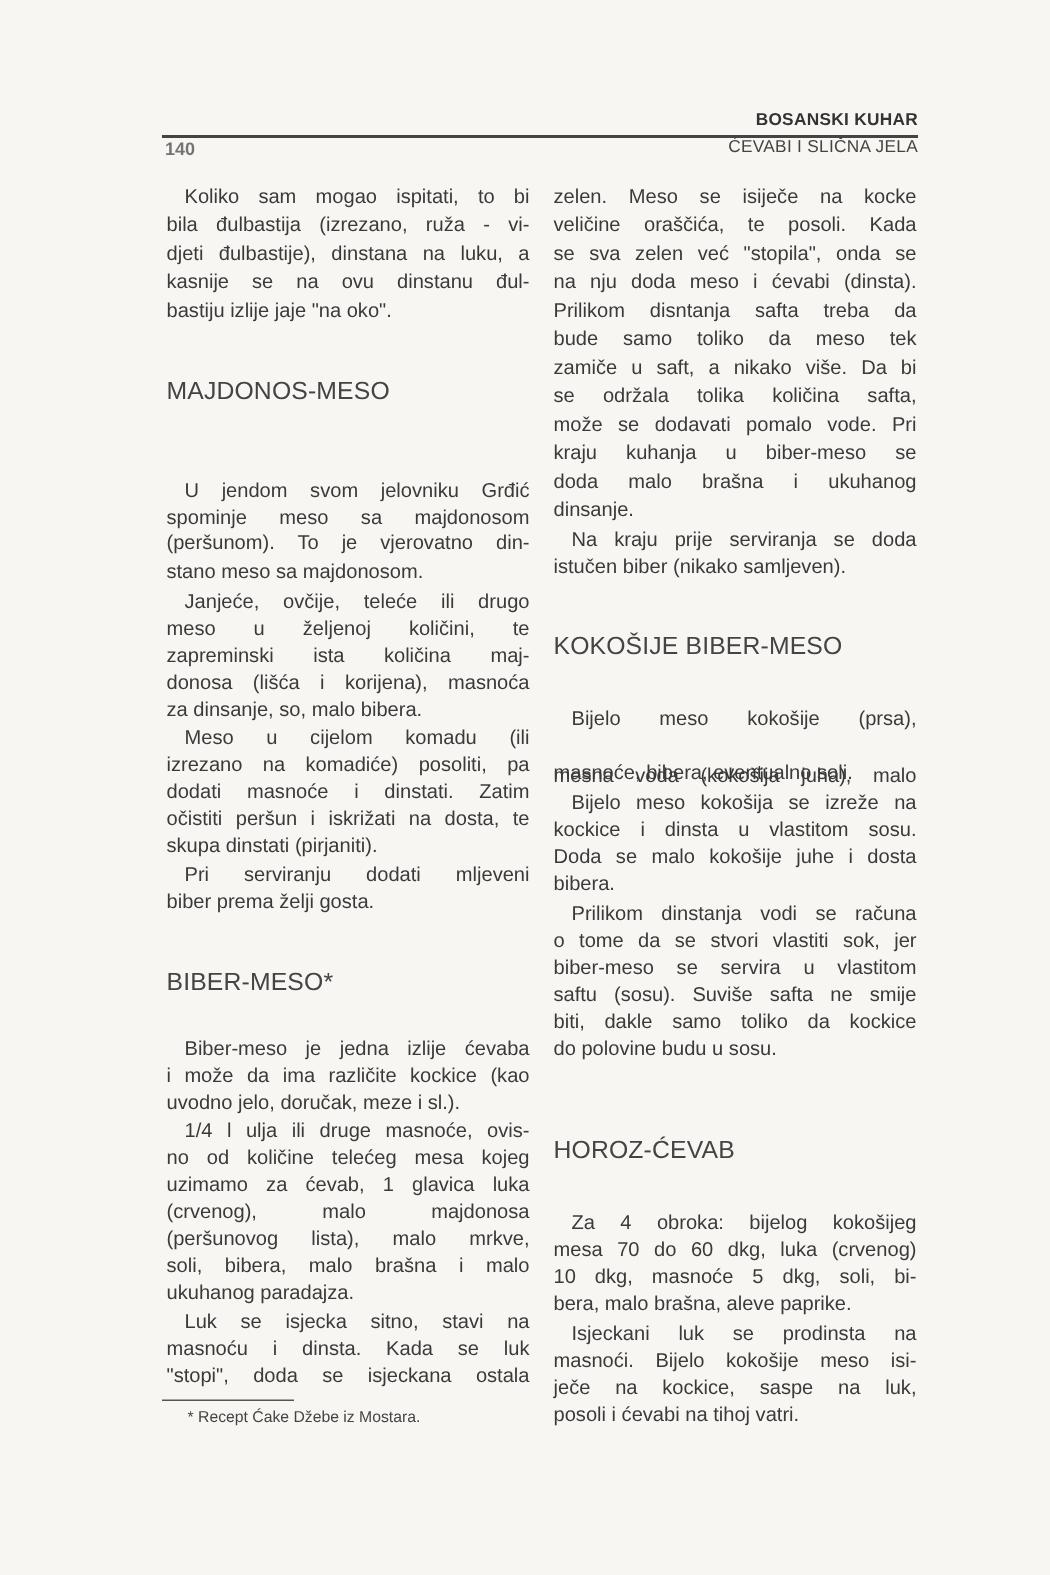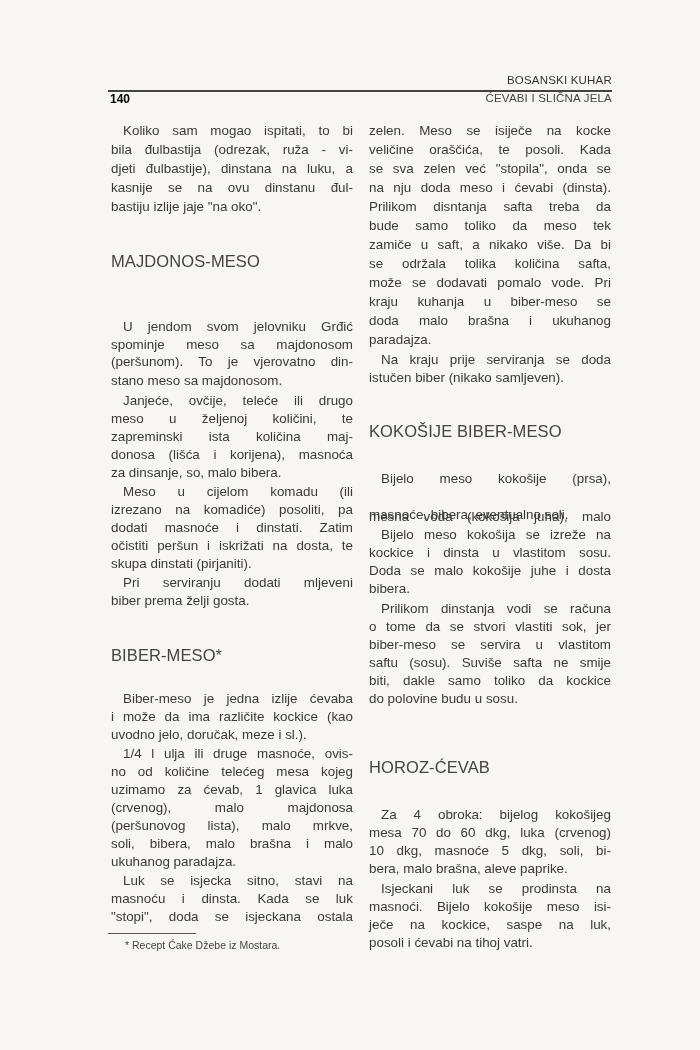--- a/index.html
+++ b/index.html
@@ -1,22 +1,22 @@
 <!DOCTYPE html>
 <html><head>
 <meta charset="utf-8">
 <style>
   html, body { margin:0; padding:0; }
   body {
     width:700px; height:1050px; background:#f7f6f2; position:relative; overflow:hidden;
     font-family:"Liberation Sans", sans-serif; color:#3a3a3a;
   }
-  .hdr-title { position:absolute; right:88px; top:74px; font-size:11.5px; font-weight:normal; color:#333; letter-spacing:0.2px;padding-left:44px; }
+  .hdr-title { position:absolute; right:88px; top:74px; font-size:11.5px; font-weight:bold; color:#333; letter-spacing:0.2px;padding-left:44px; }
   .hdr-rule { position:absolute; left:108px; right:88px; top:90px; height:1.5px; background:#444; }
-  .hdr-page { position:absolute; left:110px; top:92px; font-size:12px; font-weight:bold; color:#000000; }
+  .hdr-page { position:absolute; left:110px; top:92px; font-size:12px; font-weight:bold; color:#737373; }
   .hdr-sub { position:absolute; right:88px; top:92px; font-size:11.5px; color:#444; letter-spacing:0.2px; }
   .col { position:absolute; width:242px; }
   .col-left { left:111px; top:122px; }
   .col-right { left:369px; top:122px; }
   .ln { position:absolute; left:0; width:242px; font-size:13.4px; line-height:17px; white-space:nowrap; text-align:justify; text-align-last:justify; }
   .ln.last { text-align-last:left; }
   .ln.ind { padding-left:12px; width:230px; }
   .heading { position:absolute; left:0; font-size:16.5px; color:#444; letter-spacing:0.1px; }
   .fn-rule { position:absolute; left:108px; top:933px; width:88px; height:1px; background:#555; }
   .fn-text { position:absolute; left:125px; top:939px; font-size:10.5px; color:#444; }
@@ -26,21 +26,21 @@
 
 <div>
   <div class="hdr-title">BOSANSKI KUHAR</div>
   <div class="hdr-rule"></div>
   <div class="hdr-page">140</div>
   <div class="hdr-sub">ĆEVABI I SLIČNA JELA</div>
 
   <div class="col col-left">
     <div>
       <div class="ln ind" style="top:0px">Koliko sam mogao ispitati, to bi</div>
-      <div class="ln" style="top:19px">bila đulbastija (odrezak, ruža - vi-</div>
+      <div class="ln" style="top:19px">bila đulbastija (izrezano, ruža - vi-</div>
       <div class="ln" style="top:38px">djeti đulbastije), dinstana na luku, a</div>
       <div class="ln" style="top:57px">kasnije se na ovu dinstanu đul-</div>
       <div class="ln last" style="top:76px">bastiju izlije jaje "na oko".</div>
     </div>
 
     <div class="heading" style="top:130px">MAJDONOS-MESO</div>
 
     <div>
       <div class="ln ind" style="top:196px">U jendom svom jelovniku Grđić</div>
       <div class="ln" style="top:214px">spominje meso sa majdonosom</div>
@@ -98,21 +98,21 @@
       <div class="ln" style="top:19px">veličine oraščića, te posoli. Kada</div>
       <div class="ln" style="top:38px">se sva zelen već "stopila", onda se</div>
       <div class="ln" style="top:57px">na nju doda meso i ćevabi (dinsta).</div>
       <div class="ln" style="top:76px">Prilikom disntanja safta treba da</div>
       <div class="ln" style="top:95px">bude samo toliko da meso tek</div>
       <div class="ln" style="top:114px">zamiče u saft, a nikako više. Da bi</div>
       <div class="ln" style="top:133px">se održala tolika količina safta,</div>
       <div class="ln" style="top:152px">može se dodavati pomalo vode. Pri</div>
       <div class="ln" style="top:171px">kraju kuhanja u biber-meso se</div>
       <div class="ln" style="top:190px">doda malo brašna i ukuhanog</div>
-      <div class="ln last" style="top:209px">paradajza.</div>
+      <div class="ln last" style="top:209px">dinsanje.</div>
     </div>
     <div>
       <div class="ln ind" style="top:229px">Na kraju prije serviranja se doda</div>
       <div class="ln last" style="top:247px">istučen biber (nikako samljeven).</div>
     </div>
 
     <div class="heading" style="top:300px">KOKOŠIJE BIBER-MESO</div>
 
     <div>
       <div class="ln ind" style="top:348px">Bijelo meso kokošije (prsa),</div>

